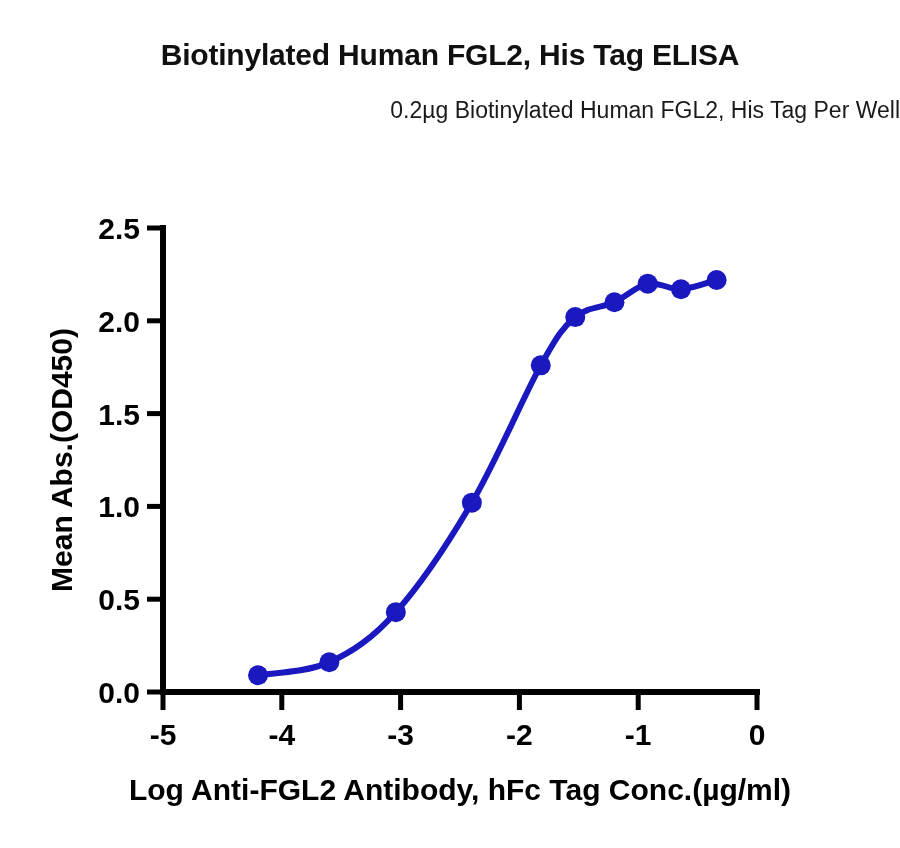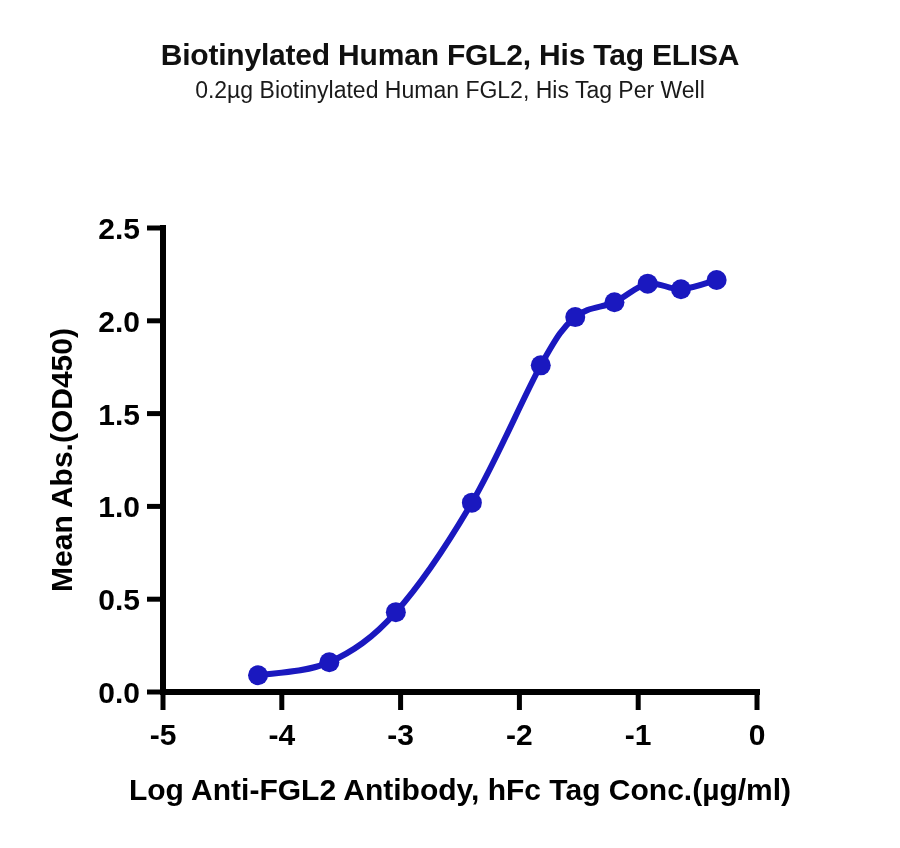--- a/index.html
+++ b/index.html
@@ -32,26 +32,27 @@
   }
   #chart-title {
     font-size: 30px;
     font-weight: bold;
     letter-spacing: -0.2px;
     color: #101010;
     line-height: 1.15;
     white-space: nowrap;
   }
   #chart-subtitle {
-    margin-top: 4px;
+    margin-top: 24px;
     font-size: 23px;
     font-weight: normal;
     color: #1a1a1a;
     line-height: 1.15;
     white-space: nowrap;
+    text-align: right;
   }
   
   #plot-svg {
     position: absolute;
     left: 0;
     top: 0;
     width: 900px;
     height: 848px;
   }
   .axis-line {

